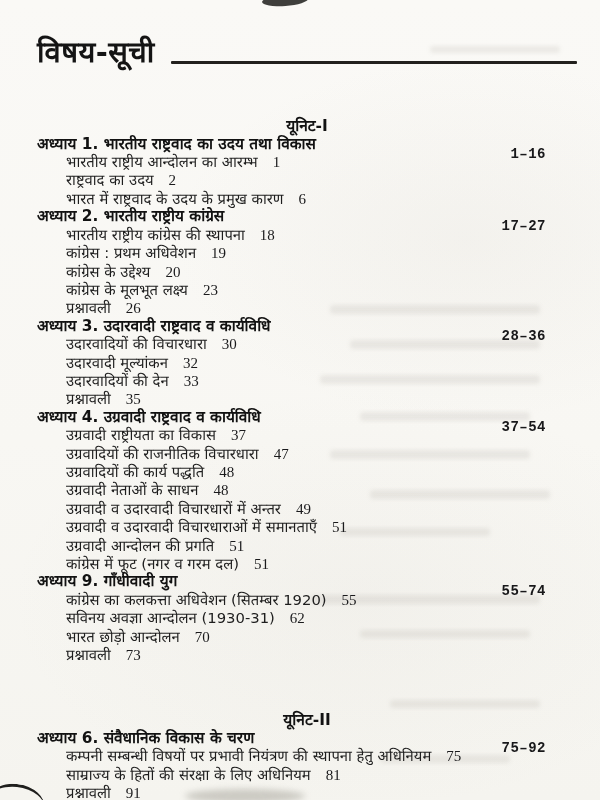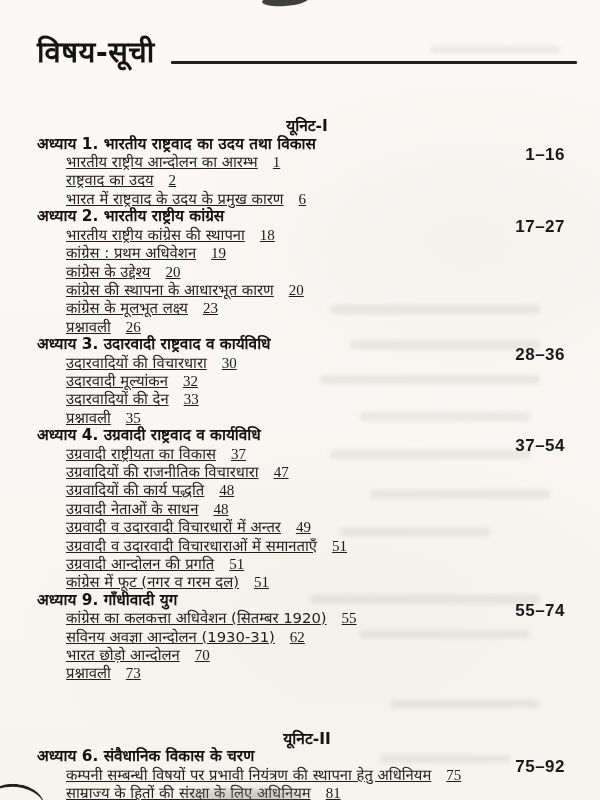--- a/index.html
+++ b/index.html
@@ -20,24 +20,24 @@
   .page-title{
     font-size:29px;font-weight:bold;color:#141414;
     line-height:1.25;letter-spacing:0.5px;white-space:nowrap;
   }
   .title-rule{flex:1;height:3px;background:#22201d;margin-left:16px;margin-bottom:6px;border-radius:1px;}
   .toc{font-size:14.8px;line-height:17.4px;}
   .unit-label{text-align:center;font-weight:bold;font-size:15.5px;line-height:17.4px;color:#121212;margin-top:48px;}
   .chapter-head{display:flex;justify-content:space-between;align-items:center;}
   .chapter-title{font-weight:bold;font-size:15.4px;color:#121212;white-space:nowrap;}
   .chapter-range{
-    font-family:Liberation Sans, sans-serif;font-weight:bold;font-size:17px;color:#18181a;
-    transform:translateY(10px);letter-spacing:0.5px;margin-right:12px;white-space:nowrap;
+    font-family:Liberation Mono, monospace;font-weight:bold;font-size:14px;color:#18181a;
+    transform:translateY(10px);letter-spacing:0.5px;margin-right:31px;white-space:nowrap;
   }
-  .topic{padding-left:29px;color:#1e1e1e;white-space:nowrap;text-decoration:underline;}
+  .topic{padding-left:29px;color:#1e1e1e;white-space:nowrap;}
   .topic .pg{margin-left:15px;font-family:"Liberation Serif",serif;font-size:15px;color:#1a1a1c;}
   
   .bleed{position:absolute;background:rgba(118,112,100,0.11);border-radius:4px;filter:blur(2px);}
   .b1 {left:430px;top:46px;  width:130px;height:7px;}
   .b2 {left:330px;top:305px; width:210px;height:9px;}
   .b3 {left:350px;top:340px; width:190px;height:9px;}
   .b4 {left:320px;top:375px; width:220px;height:9px;}
   .b5 {left:360px;top:412px; width:170px;height:9px;}
   .b6 {left:330px;top:450px; width:200px;height:9px;}
   .b7 {left:370px;top:490px; width:180px;height:9px;}
@@ -95,21 +95,20 @@
           <div class="topic"><span class="topic-title">भारत में राष्ट्रवाद के उदय के प्रमुख कारण</span><span class="pg">6</span></div>
         </div>
         <div class="chapter">
           <div class="chapter-head">
             <span class="chapter-title">अध्याय 2. भारतीय राष्ट्रीय कांग्रेस</span>
             <span class="chapter-range">17–27</span>
           </div>
           <div class="topic"><span class="topic-title">भारतीय राष्ट्रीय कांग्रेस की स्थापना</span><span class="pg">18</span></div>
           <div class="topic"><span class="topic-title">कांग्रेस : प्रथम अधिवेशन</span><span class="pg">19</span></div>
           <div class="topic"><span class="topic-title">कांग्रेस के उद्देश्य</span><span class="pg">20</span></div>
-          <div class="topic"><span class="topic-title">कांग्रेस की स्थापना के आधारभूत कारण</span><span class="pg">20</span></div>
           <div class="topic"><span class="topic-title">कांग्रेस के मूलभूत लक्ष्य</span><span class="pg">23</span></div>
           <div class="topic"><span class="topic-title">प्रश्नावली</span><span class="pg">26</span></div>
         </div>
         <div class="chapter">
           <div class="chapter-head">
             <span class="chapter-title">अध्याय 3. उदारवादी राष्ट्रवाद व कार्यविधि</span>
             <span class="chapter-range">28–36</span>
           </div>
           <div class="topic"><span class="topic-title">उदारवादियों की विचारधारा</span><span class="pg">30</span></div>
           <div class="topic"><span class="topic-title">उदारवादी मूल्यांकन</span><span class="pg">32</span></div>

